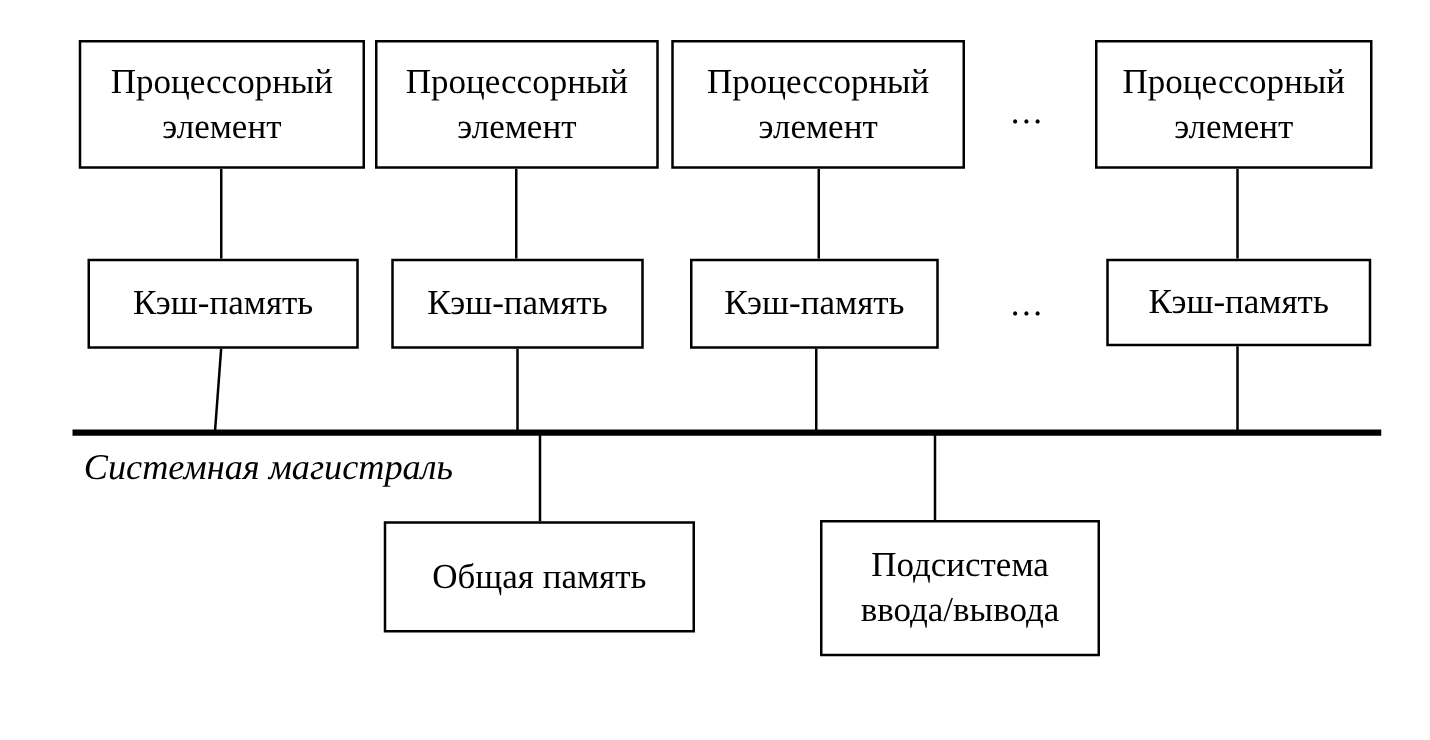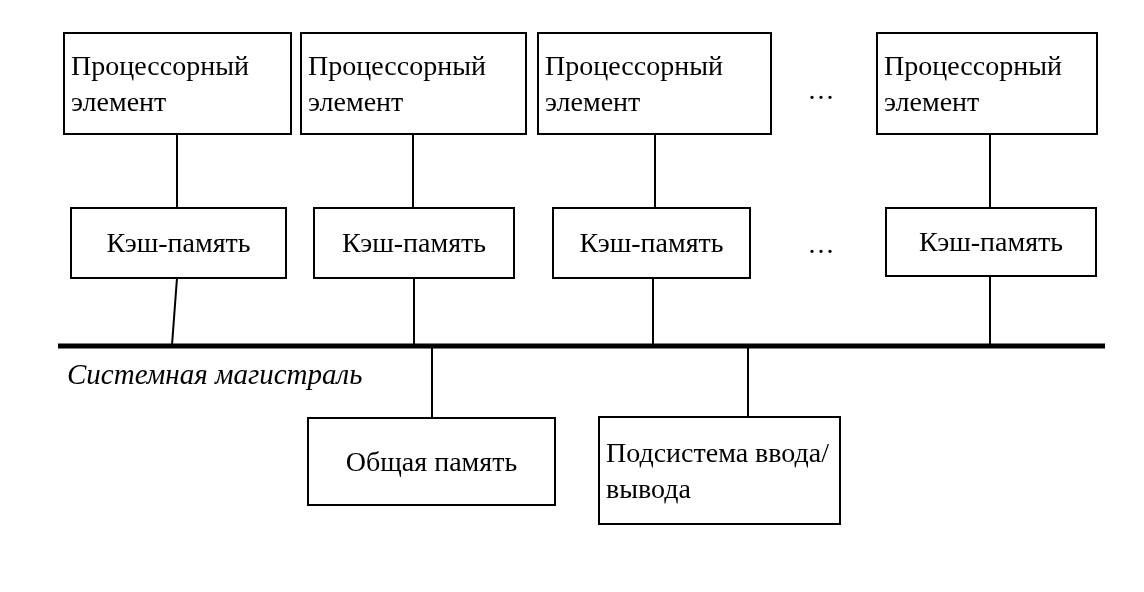--- a/index.html
+++ b/index.html
@@ -24,20 +24,21 @@
     height: 592px;
   }
   .node {
     position: absolute;
     box-sizing: border-box;
     border: 2px solid #000000;
     background: #ffffff;
     display: flex;
     align-items: center;
     justify-content: center;
+    text-align: center;
     font-size: 28px;
     line-height: 36px;
     padding: 0 6px;
   }
   .dots {
     position: absolute;
     font-size: 28px;
     line-height: 36px;
     letter-spacing: 2px;
     text-align: center;
@@ -57,21 +58,21 @@
   .p2 { left: 300px; top: 32px; width: 227px; height: 103px; }
   .p3 { left: 537px; top: 32px; width: 235px; height: 103px; }
   .p4 { left: 876px; top: 32px; width: 222px; height: 103px; }
   
   .k1 { left: 70px;  top: 207px; width: 217px; height: 72px; }
   .k2 { left: 313px; top: 207px; width: 202px; height: 72px; }
   .k3 { left: 552px; top: 207px; width: 199px; height: 72px; }
   .k4 { left: 885px; top: 207px; width: 212px; height: 70px; }
   
   .mem { left: 307px; top: 417px; width: 249px; height: 89px; }
-  .io  { left: 598px; top: 416px; width: 243px; height: 109px; }
+  .io  { left: 656px; top: 416px; width: 224px; height: 109px; }
   .dots-row1 { left: 800px; top: 72px; }
   .dots-row2 { left: 800px; top: 226px; }
 </style>
 </head>
 <body>
 
 <div class="canvas">
 
   <svg class="wires" viewBox="0 0 1144 592" xmlns="http://www.w3.org/2000/svg">
 

